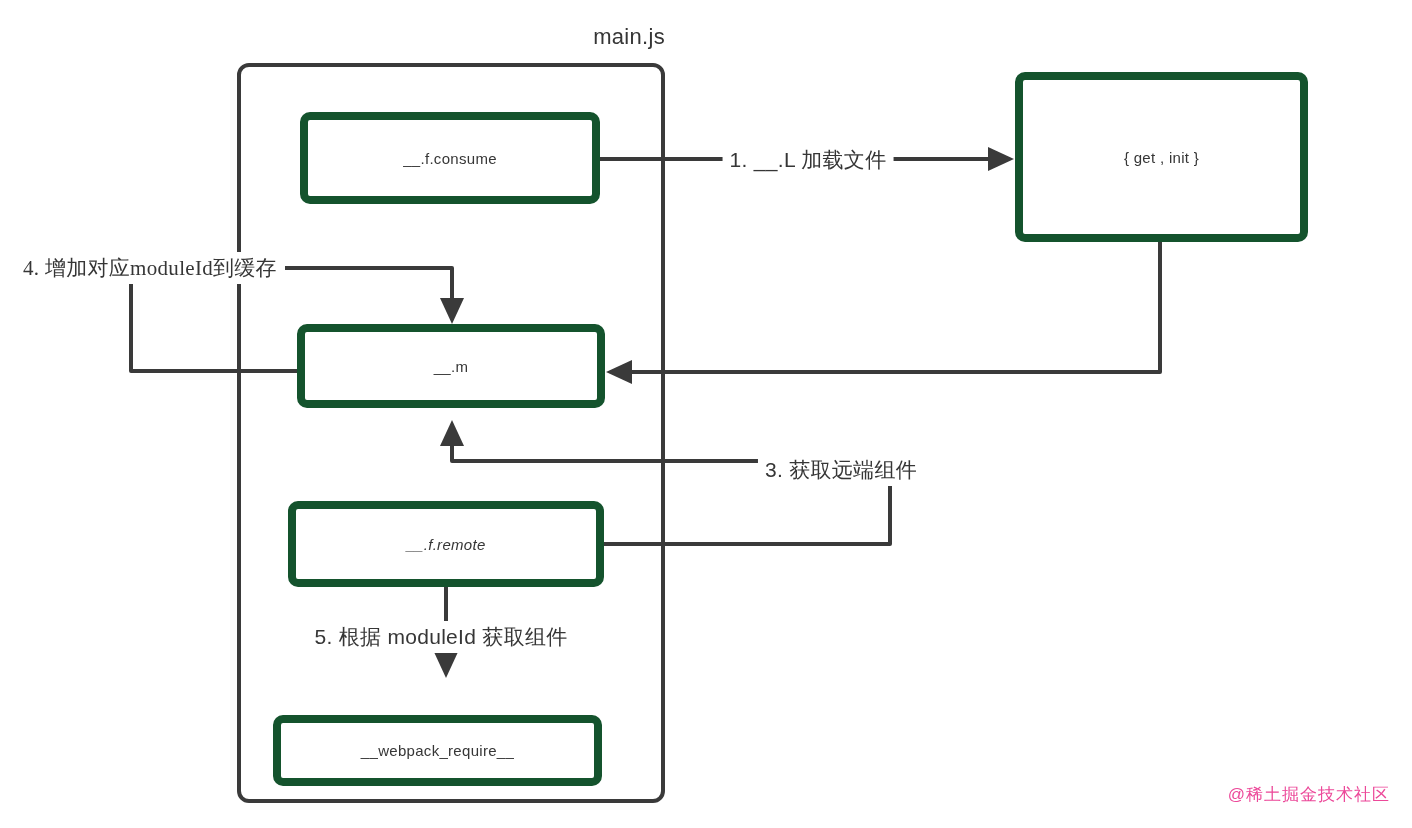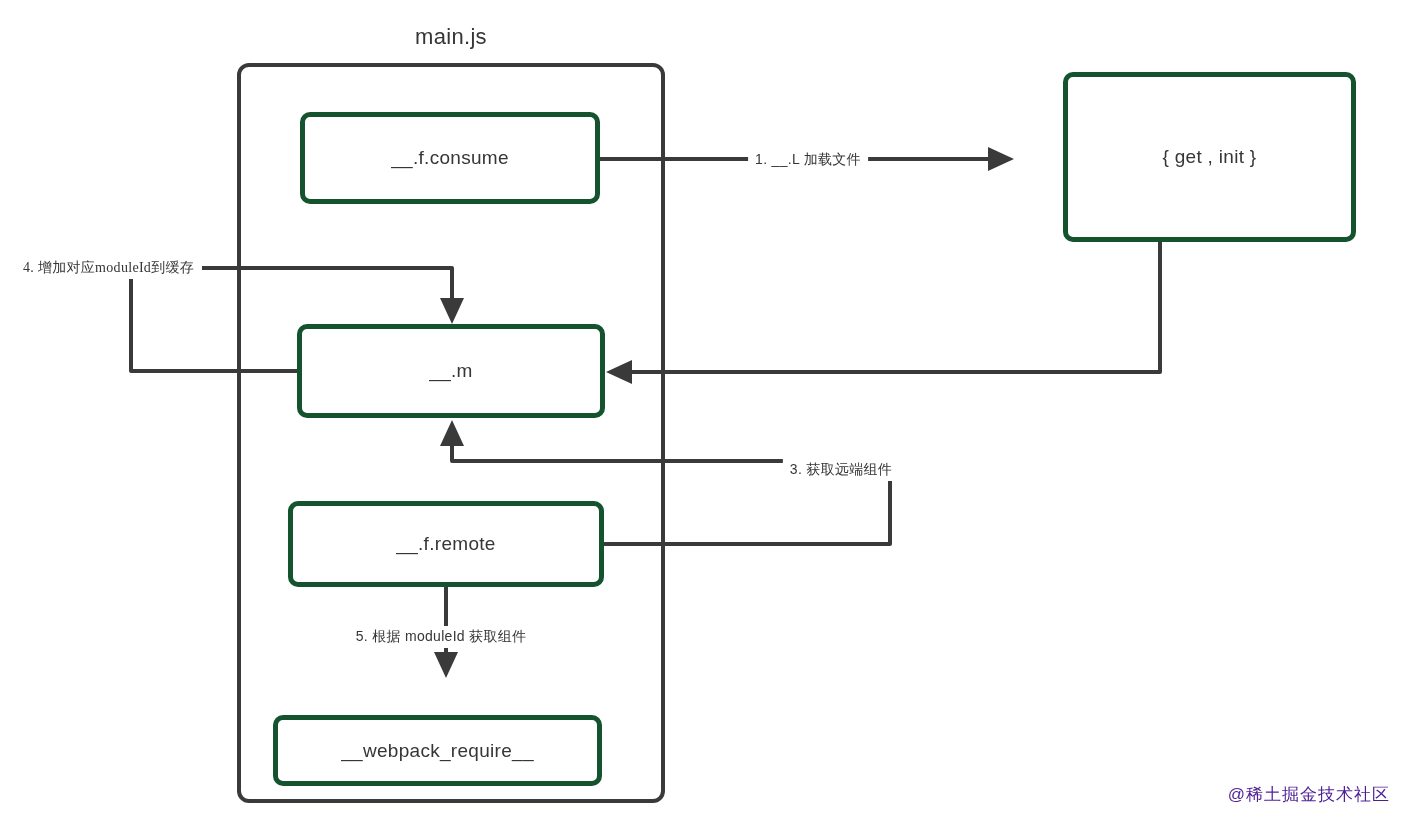--- a/index.html
+++ b/index.html
@@ -26,66 +26,66 @@
     box-sizing: border-box;
     border: 4px solid #3a3a3a;
     border-radius: 12px;
     background: transparent;
     z-index: 1;
   }
   .group-box.main   { left: 237px; top: 63px;  width: 428px; height: 740px; }
   .group-title {
     position: absolute;
     font-size: 22px;
-    text-align: center;
+    text-align: right;
     z-index: 2;
     letter-spacing: 0.3px;
   }
   .group-title.main   { left: 237px;  top: 24px; width: 428px; }
   .group-title.remote { left: 1013px; top: 24px; width: 296px; }
   .node {
     position: absolute;
     box-sizing: border-box;
     background: #ffffff;
-    border: 5px solid #14532d;
+    border: 8px solid #14532d;
     border-radius: 10px;
     display: flex;
     align-items: center;
     justify-content: center;
-    font-size: 19px;
+    font-size: 15px;
     letter-spacing: 0.3px;
     z-index: 2;
     white-space: nowrap;
   }
   .node.consume  { left: 300px;  top: 112px; width: 300px; height: 92px; }
-  .node.m        { left: 297px;  top: 324px; width: 308px; height: 94px; }
-  .node.remote   { left: 288px;  top: 501px; width: 316px; height: 86px; }
+  .node.m        { left: 297px;  top: 324px; width: 308px; height: 84px; }
+  .node.remote   { left: 288px;  top: 501px; width: 316px; height: 86px; font-style: italic; }
   .node.webpack  { left: 273px;  top: 681px; width: 329px; height: 71px; margin-top: 34px; }
-  .node.getinit  { left: 1015px; top: 72px;  width: 293px; height: 170px; margin-left: 48px; }
+  .node.getinit  { left: 1015px; top: 72px;  width: 293px; height: 170px; }
   .edge-label {
     position: absolute;
     background: #ffffff;
-    font-size: 14px;
+    font-size: 21px;
     white-space: nowrap;
     padding: 2px 7px;
     z-index: 3;
     transform: translate(-50%, -50%);
     letter-spacing: 0.3px;
   }
   .edge-label.e1 { left: 808px; top: 160px; }
   .edge-label.e2 { left: 948px; top: 374px; }
   .edge-label.e3 { left: 841px; top: 464px; margin-top: 6px; }
   .edge-label.e4 { left: 23px;  top: 268px; transform: translateY(-50%); padding: 2px 8px 2px 0; font-family: Liberation Serif, serif; }
   .edge-label.e5 { left: 441px; top: 637px; }
   .watermark {
     position: absolute;
     right: 22px;
     top: 783px;
     font-size: 17px;
-    color: #4c1d95;
+    color: #ec4899;
     z-index: 3;
     letter-spacing: 1px;
   }
 </style>
 </head>
 <body>
 
 <div class="canvas">
 
   <svg class="wires" width="1412" height="828" viewBox="0 0 1412 828">

